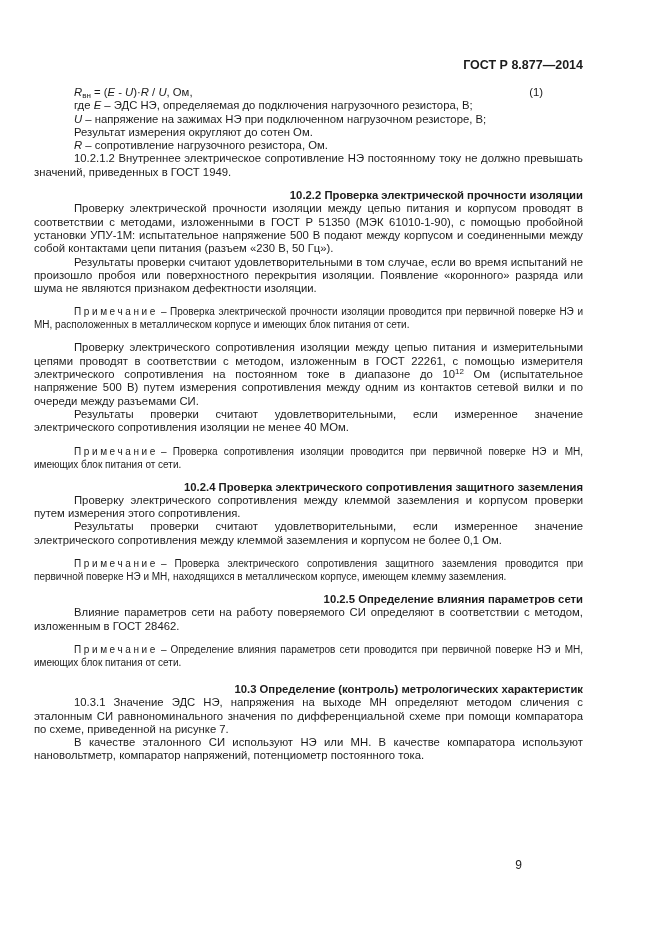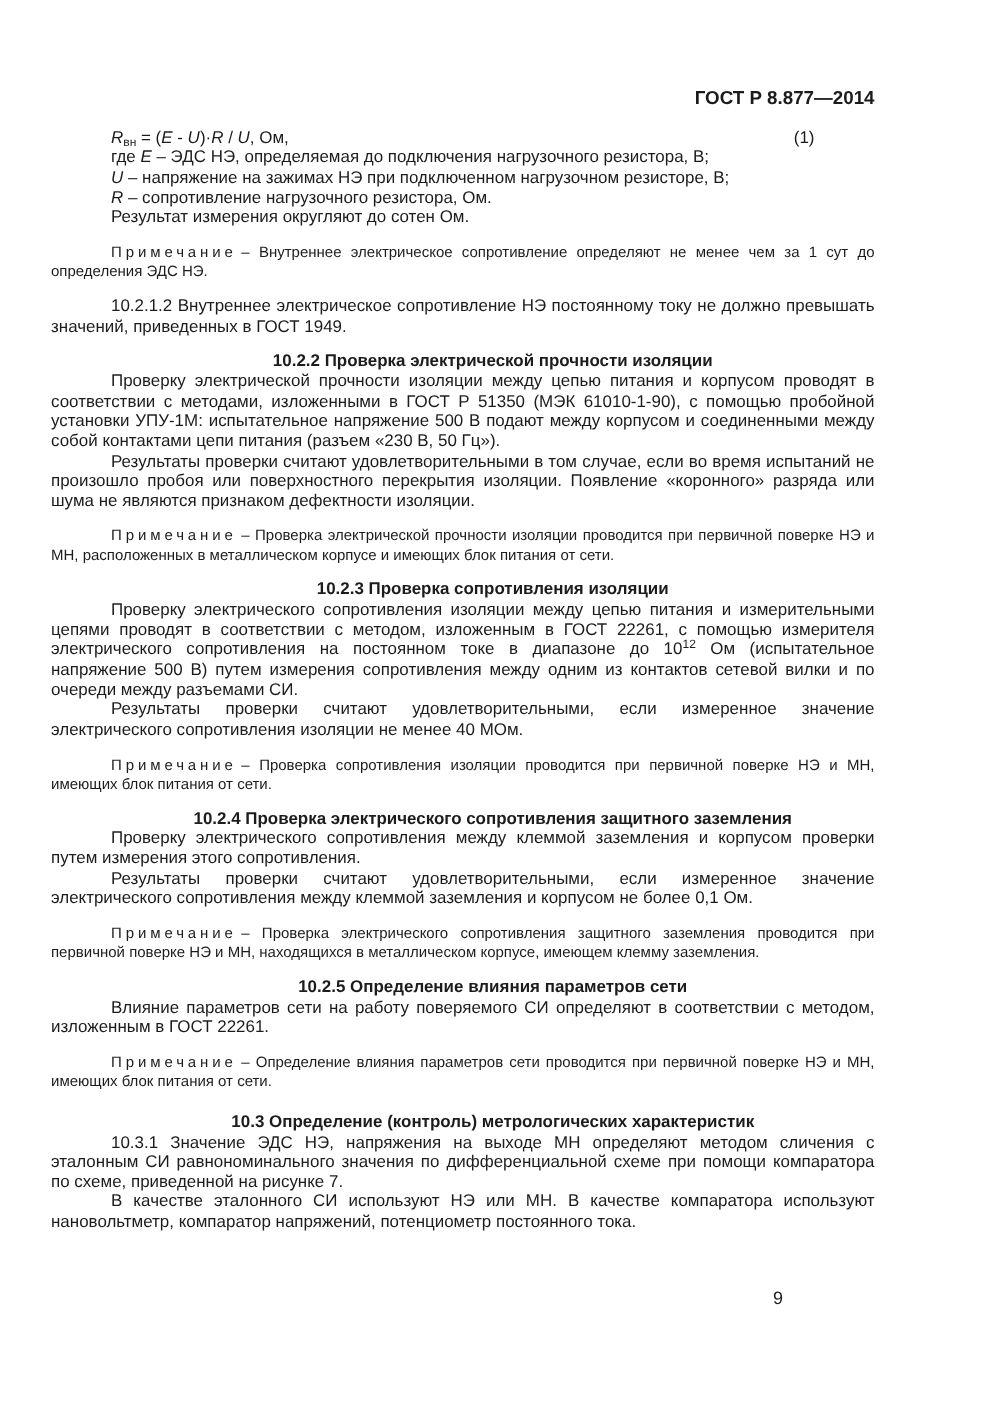--- a/index.html
+++ b/index.html
@@ -48,21 +48,21 @@
   }
   p.para {
     margin: 0;
     text-indent: 40px;
     text-align: justify;
   }
   p.heading {
     margin: 10px 0 0 0;
     text-indent: 40px;
     font-weight: bold;
-    text-align: center;
+    text-align: right;
   }
   p.heading-103 { margin-top: 14px; }
   p.note {
     margin: 10px 0;
     font-size: 10px;
     line-height: 13px;
     text-indent: 40px;
     text-align: justify;
   }
   .note-label { letter-spacing: 2.6px; margin-right: 3px; }
@@ -81,49 +81,47 @@
 
     <div class="doc-header">ГОСТ Р 8.877—2014</div>
 
     <div class="formula-block">
       <div class="formula-row">
         <span><span class="it">R</span><sub class="vsub">вн</sub><span> = (</span><span class="it">E</span><span> - </span><span class="it">U</span><span>)·</span><span class="it">R</span><span> / </span><span class="it">U</span><span>,  Ом,</span></span>
         <span class="formula-num">(1)</span>
       </div>
       <div><span>где </span><span class="it">E</span><span> – ЭДС НЭ, определяемая до подключения нагрузочного резистора, В;</span></div>
       <div><span class="it">U</span><span> – напряжение на зажимах НЭ при подключенном нагрузочном резисторе, В;</span></div>
+      <div>Результат измерения округляют до сотен Ом.</div>
       <div><span class="it">R</span><span> – сопротивление нагрузочного резистора, Ом.</span></div>
-      <div>Результат измерения округляют до сотен Ом.</div>
     </div>
 
-    <p class="note"><span class="note-label">Примечание</span><span>– Внутреннее электрическое сопротивление  определяют не менее чем за 1 сут до определения ЭДС НЭ.</span></p>
 
     <p class="para">10.2.1.2 Внутреннее электрическое сопротивление НЭ постоянному току не должно превышать значений, приведенных в ГОСТ 1949.</p>
 
 
     <p class="heading">10.2.2 Проверка электрической прочности изоляции</p>
     <p class="para">Проверку электрической прочности изоляции между цепью питания и корпусом проводят в соответствии с методами, изложенными в ГОСТ Р 51350 (МЭК 61010-1-90), с помощью пробойной установки УПУ-1М: испытательное напряжение 500 В подают между корпусом и соединенными между собой контактами цепи питания (разъем «230 В, 50 Гц»).</p>
     <p class="para">Результаты проверки считают удовлетворительными в том случае, если во время испытаний не произошло пробоя или поверхностного перекрытия изоляции. Появление «коронного» разряда или шума не являются признаком дефектности изоляции.</p>
 
     <p class="note"><span class="note-label">Примечание</span><span>– Проверка электрической прочности изоляции проводится при первичной поверке  НЭ и МН, расположенных в металлическом корпусе и имеющих блок питания от сети.</span></p>
 
-    <p class="heading">10.2.3 Проверка сопротивления изоляции</p>
     <p class="para"><span>Проверку электрического сопротивления изоляции между цепью питания и измерительными цепями проводят в соответствии с методом, изложенным в ГОСТ 22261, с помощью измерителя электрического сопротивления на постоянном токе в диапазоне до 10</span><sup class="vsup">12</sup><span> Ом (испытательное напряжение 500 В) путем измерения  сопротивления между одним из контактов сетевой вилки и по очереди между разъемами СИ.</span></p>
     <p class="para">Результаты проверки считают удовлетворительными, если измеренное значение электрического сопротивления изоляции не менее 40 МОм.</p>
 
     <p class="note"><span class="note-label">Примечание</span><span>– Проверка сопротивления изоляции проводится при первичной поверке НЭ и МН, имеющих блок питания от сети.</span></p>
 
     <p class="heading">10.2.4 Проверка электрического сопротивления защитного заземления</p>
     <p class="para">Проверку электрического сопротивления между клеммой заземления и корпусом проверки путем измерения этого сопротивления.</p>
     <p class="para">Результаты проверки считают удовлетворительными, если измеренное значение электрического сопротивления между клеммой заземления и корпусом не более 0,1 Ом.</p>
 
     <p class="note"><span class="note-label">Примечание</span><span>– Проверка электрического сопротивления защитного заземления проводится при первичной поверке НЭ и МН, находящихся в металлическом корпусе, имеющем клемму заземления.</span></p>
 
     <p class="heading">10.2.5 Определение влияния параметров сети</p>
-    <p class="para">Влияние параметров сети на работу поверяемого СИ определяют в соответствии с методом, изложенным в ГОСТ 22261.</p>
+    <p class="para">Влияние параметров сети на работу поверяемого СИ определяют в соответствии с методом, изложенным в ГОСТ 28462.</p>
 
     <p class="note"><span class="note-label">Примечание</span><span>– Определение влияния параметров сети проводится при первичной поверке  НЭ и МН, имеющих блок питания от сети.</span></p>
 
     <p class="heading heading-103">10.3 Определение (контроль) метрологических характеристик</p>
     <p class="para">10.3.1 Значение ЭДС НЭ, напряжения на выходе МН определяют методом сличения с эталонным СИ равнономинального значения по дифференциальной схеме при помощи компаратора по схеме, приведенной на рисунке 7.</p>
     <p class="para">В качестве эталонного СИ используют НЭ или МН. В качестве компаратора используют нановольтметр, компаратор напряжений, потенциометр постоянного тока.</p>
 
   </div>
 
   <div class="page-number">9</div>

